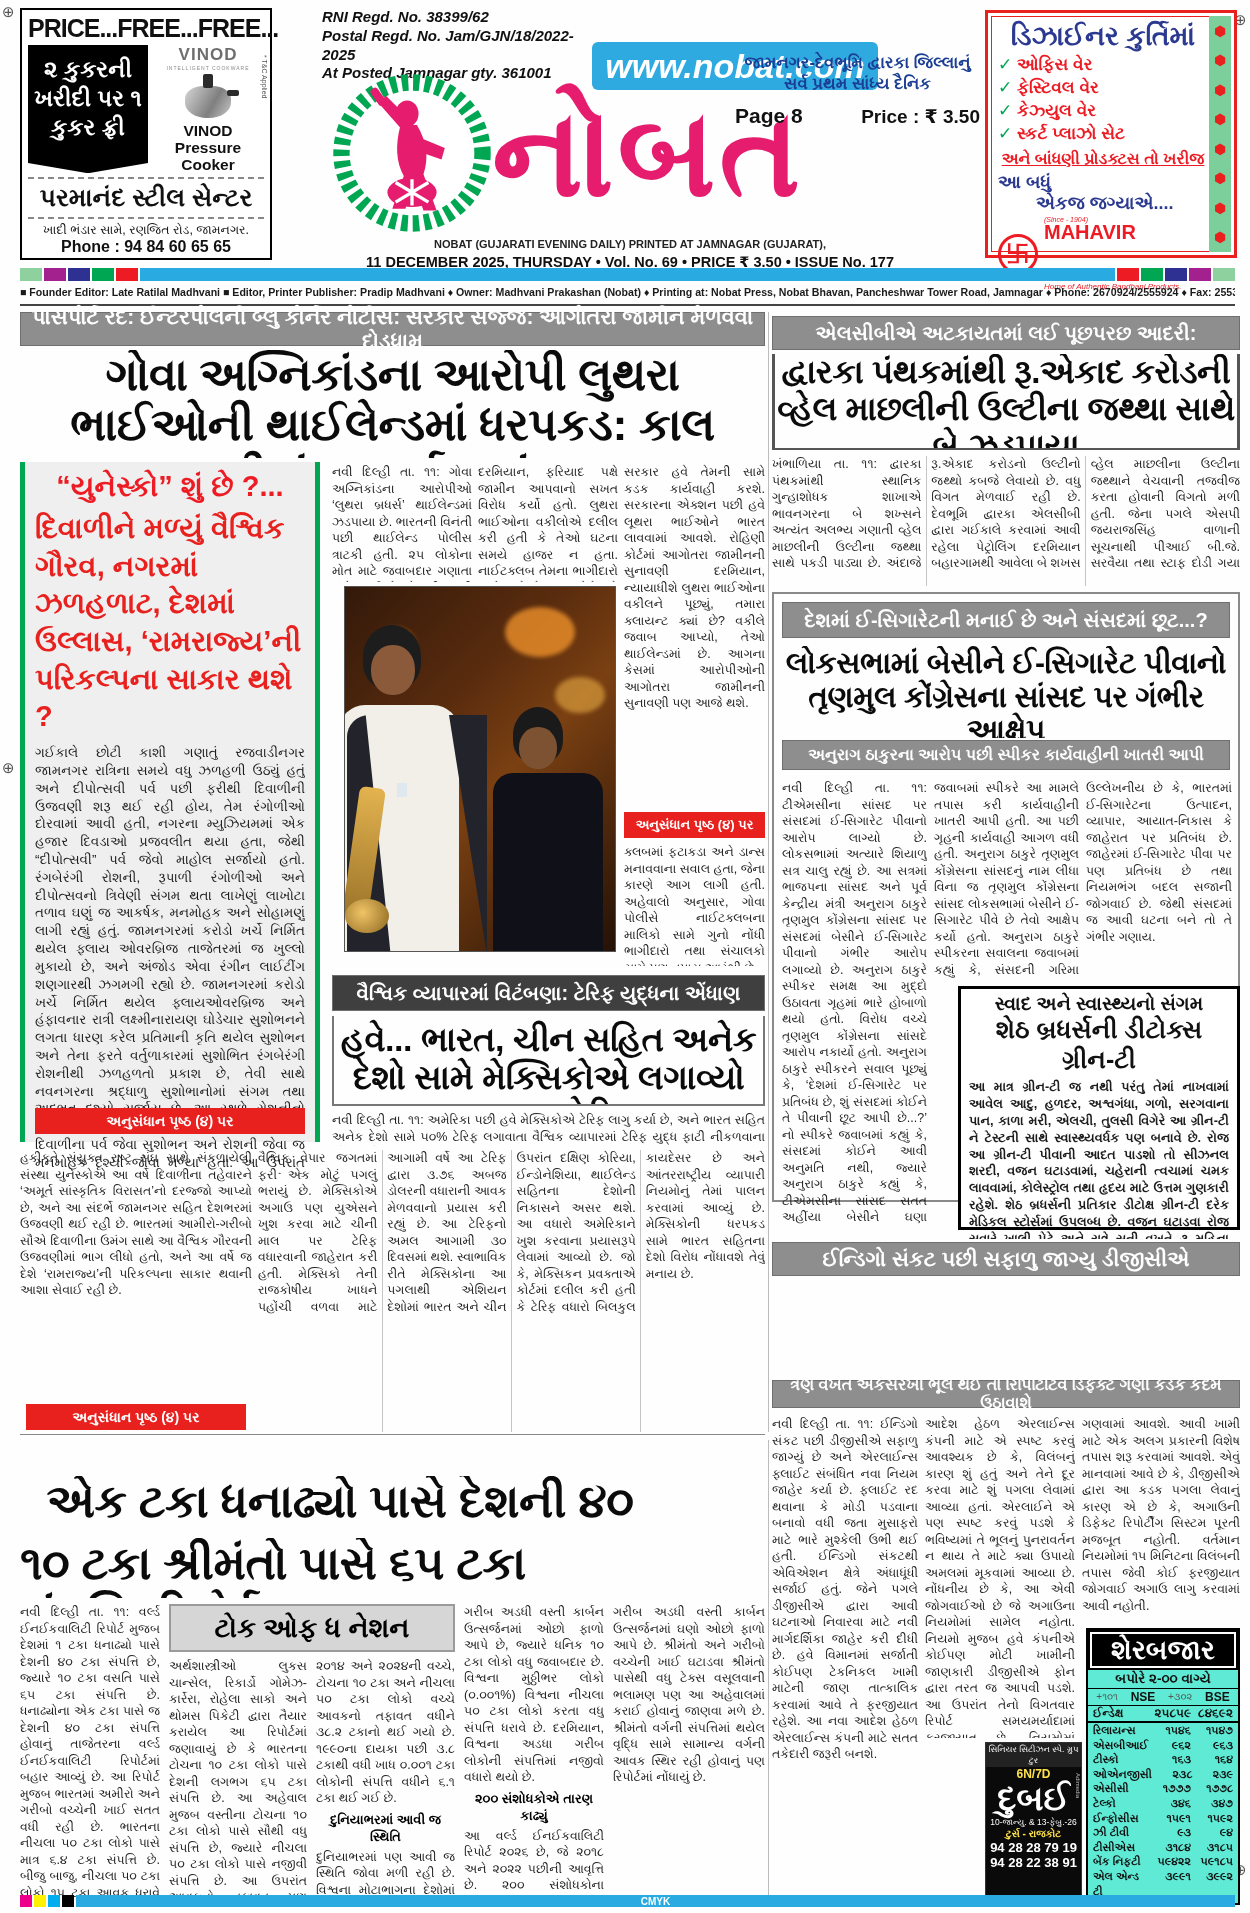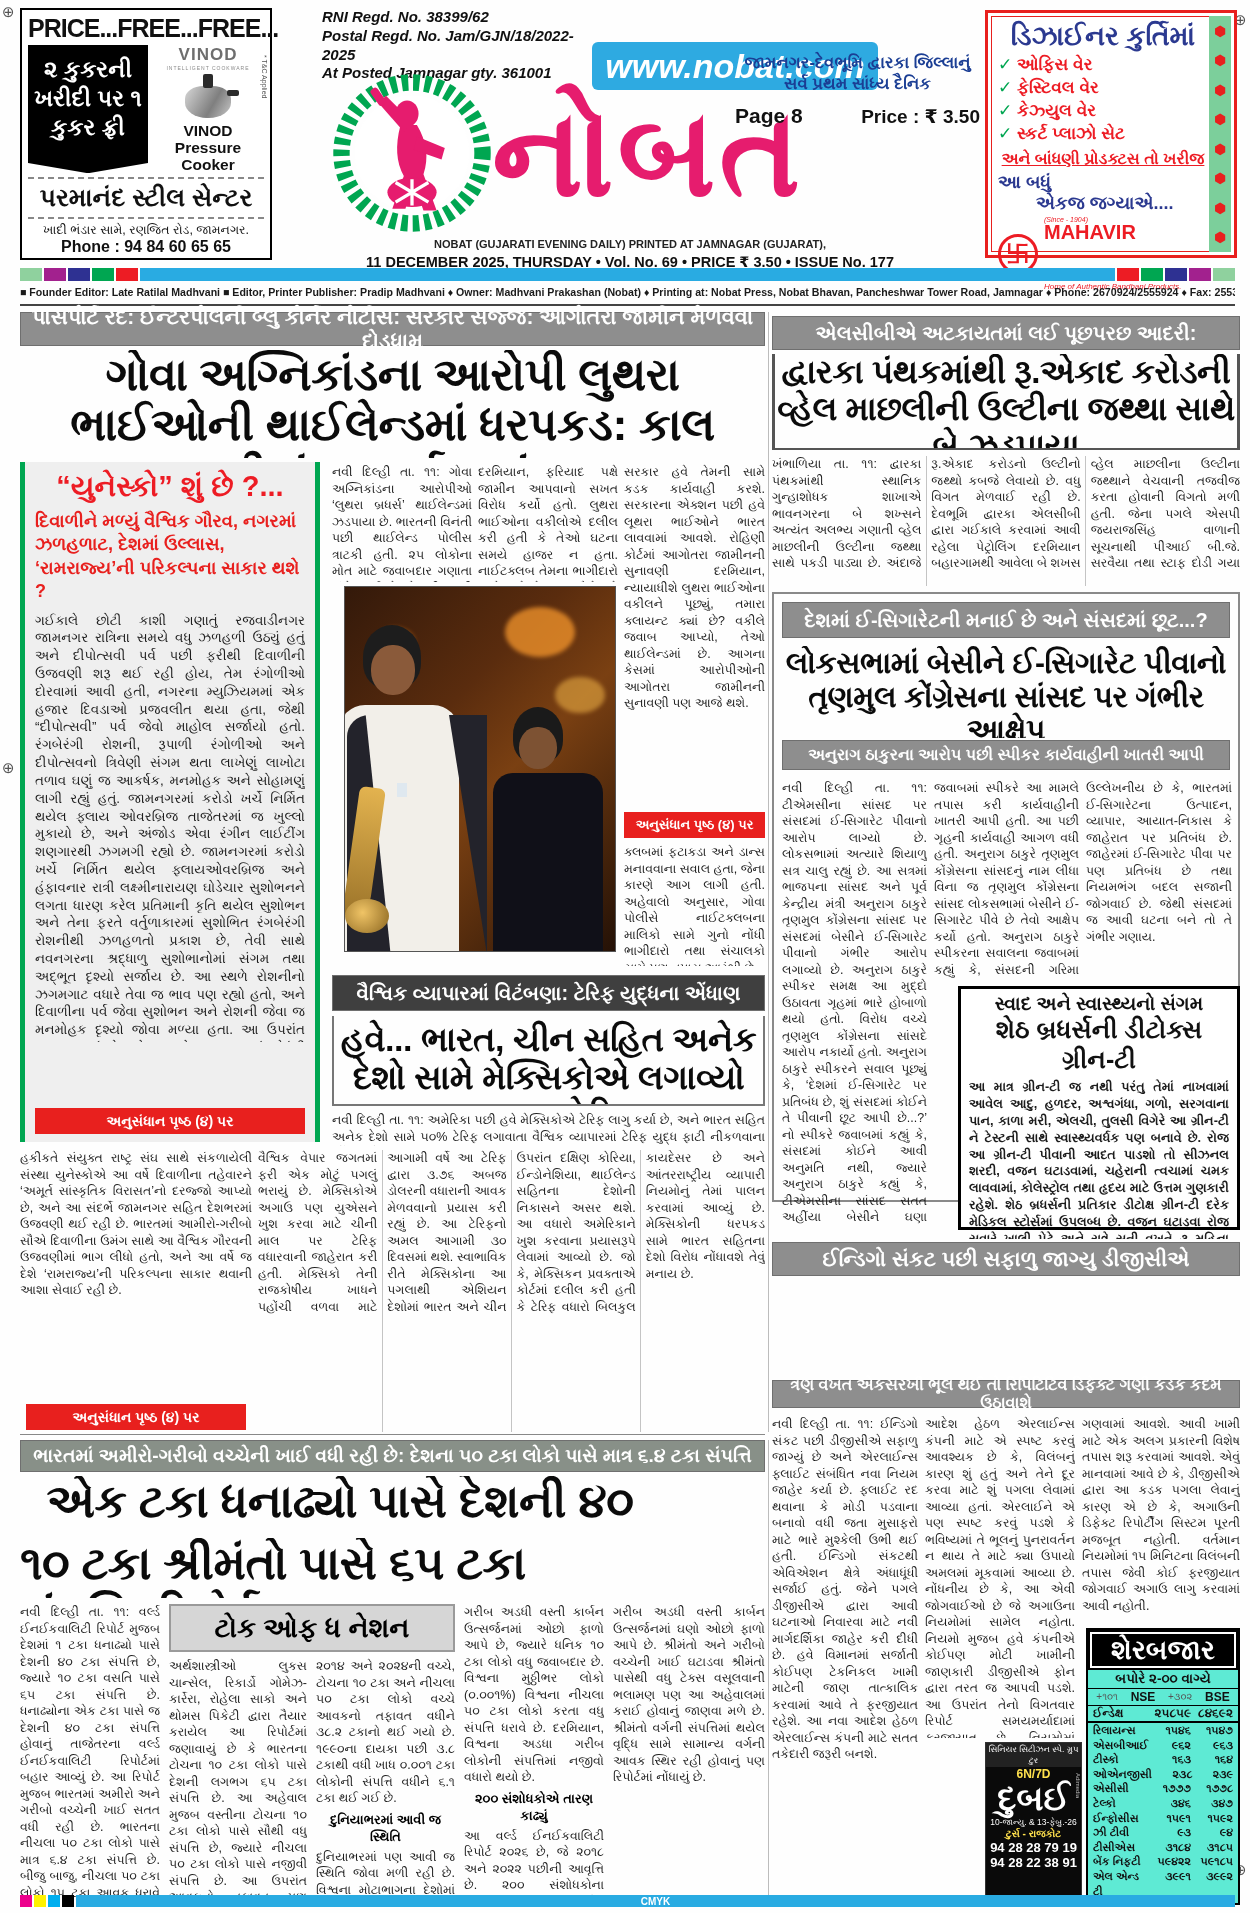--- a/index.html
+++ b/index.html
@@ -33,21 +33,21 @@
   
   .mahavir{border:3px solid #e8201e;outline:1px solid #e8201e;outline-offset:-7px;background:#fff;padding:8px 26px 6px 10px;}
   .mtitle{color:#2b3990;font-weight:900;font-size:27px;text-align:center;}
   .mitem{color:#ed1c24;font-weight:bold;font-size:17px;margin:2px 0;}
   .chk{color:#00a651;font-weight:900;}
   .mline{color:#ed1c24;font-weight:bold;font-size:16px;text-decoration:underline;text-align:center;margin-top:6px;}
   .mband{position:absolute;right:3px;top:3px;bottom:3px;width:22px;background:#7ccf9b;display:flex;flex-direction:column;justify-content:space-around;align-items:center;color:#e8201e;font-size:14px;}
   
   .ubox{background:#efefef;border-left:5px solid #00a651;border-right:5px solid #00a651;padding:8px 10px;}
   .utitle{color:#ed1c24;font-weight:900;font-size:29px;text-align:center;}
-  .usub{color:#e8201e;font-weight:800;font-size:18px;text-align:left;line-height:1.3;margin-top:6px;}
+  .usub{color:#e8201e;font-weight:800;font-size:29px;text-align:left;line-height:1.3;margin-top:6px;}
   
   .photo{background:linear-gradient(135deg,#33190a 0%,#5a2c0e 35%,#7a4012 55%,#241106 100%);overflow:hidden;}
   .glow{position:absolute;border-radius:50%;filter:blur(2px);}
   
   .stock{border:2px solid #000;background:#5eead4;font-size:11px;overflow:hidden;}
   .stitle{background:#000;color:#fff;font-weight:900;font-size:27px;text-align:center;border:2px solid #fff;outline:2px solid #000;margin:2px;line-height:1.2;}
   .stime{font-weight:bold;text-align:center;font-size:13.5px;border-bottom:1px solid #000;padding:1px 0;}
   .snsebse{display:flex;justify-content:space-around;font-size:10px;border-bottom:1px solid #000;padding:1px 2px;align-items:center;}
   .srow{display:flex;padding:0 5px;line-height:14.6px;font-weight:bold;}
   .srow span:first-child{flex:1;text-align:left;}
@@ -236,21 +236,20 @@
     <div class="jtxt" style="font-size:12.8px;font-weight:bold;margin-top:4px;height:160px;">આ માત્ર ગ્રીન-ટી જ નથી પરંતુ તેમાં નાખવામાં આવેલ આદુ, હળદર, અશ્વગંધા, ગળો, સરગવાના પાન, કાળા મરી, એલચી, તુલસી વિગેરે આ ગ્રીન-ટી ને ટેસ્ટની સાથે સ્વાસ્થ્યવર્ધક પણ બનાવે છે. રોજ આ ગ્રીન-ટી પીવાની આદત પાડશો તો સીઝનલ શરદી, વજન ઘટાડવામાં, ચહેરાની ત્વચામાં ચમક લાવવામાં, કોલેસ્ટ્રોલ તથા હૃદય માટે ઉત્તમ ગુણકારી રહેશે. શેઠ બ્રધર્સની પ્રતિકાર ડીટોક્ષ ગ્રીન-ટી દરેક મેડિકલ સ્ટોર્સમાં ઉપલબ્ધ છે. વજન ઘટાડવા રોજ સવારે ખાલી પેટે અને રાત્રે સુતી વખતે ૩ મહિના નિયમિત પીવી.</div>
   </div>
 
   <div class="abs kick" style="left:772px;top:1242px;width:468px;height:34px;font-size:21px;">ઈન્ડિગો સંકટ પછી સફાળુ જાગ્યુ ડીજીસીએ</div>
   <div class="abs kick" style="left:772px;top:1380px;width:468px;height:28px;font-size:16px;">ત્રણ વખત એકસરખી ભૂલ થઈ તો રિપિટિટિવ ડિફેક્ટ ગણી કડક કદમ ઉઠાવાશે</div>
   <div class="abs jtxt" style="left:772px;top:1416px;width:146px;height:486px;">નવી દિલ્હી તા. ૧૧: ઈન્ડિગો સંકટ પછી ડીજીસીએ સફાળુ જાગ્યું છે અને એરલાઈન્સ ફ્લાઈટ સંબંધિત નવા નિયમ જાહેર કર્યા છે. ફ્લાઈટ રદ થવાના કે મોડી પડવાના બનાવો વધી જતા મુસાફરો માટે ભારે મુશ્કેલી ઉભી થઈ હતી. ઈન્ડિગો સંકટથી એવિએશન ક્ષેત્રે અંધાધૂંધી સર્જાઈ હતું. જેને પગલે ડીજીસીએ દ્વારા આવી ઘટનાઓ નિવારવા માટે નવી માર્ગદર્શિકા જાહેર કરી દીધી છે. હવે વિમાનમાં સર્જાતી કોઈપણ ટેકનિકલ ખામી માટેની જાણ તાત્કાલિક કરવામાં આવે તે ફરજીયાત રહેશે. આ નવા આદેશ હેઠળ એરલાઈન્સ કંપની માટે સતત તકેદારી જરૂરી બનશે.</div>
   <div class="abs jtxt" style="left:925px;top:1416px;width:150px;height:322px;">આદેશ હેઠળ એરલાઈન્સ કંપની માટે એ સ્પષ્ટ કરવું આવશ્યક છે કે, વિલંબનું કારણ શું હતું અને તેને દૂર કરવા માટે શું પગલા લેવામાં આવ્યા હતાં. એરલાઈને એ પણ સ્પષ્ટ કરવું પડશે કે ભવિષ્યમાં તે ભૂલનું પુનરાવર્તન ન થાય તે માટે ક્યા ઉપાયો અમલમાં મૂકવામાં આવ્યા છે. નોંધનીય છે કે, આ એવી જોગવાઈઓ છે જે અગાઉના નિયમોમાં સામેલ નહોતા. નિયમો મુજબ હવે કંપનીએ કોઈપણ મોટી ખામીની જાણકારી ડીજીસીએ ફોન દ્વારા તરત જ આપવી પડશે. આ ઉપરાંત તેનો વિગતવાર રિપોર્ટ સમયમર્યાદામાં ફરજીયાત છે. નિયમોમાં સ્પષ્ટતા છે કે, કોઈ ભૂલ પુનરાવર્તિત થાય તો ‘પુનરાવર્તિત ખામી’ (રિપિટીટીવ ડિફેક્ટ) ગણાશે.</div>
   <div class="abs jtxt" style="left:1082px;top:1416px;width:158px;height:206px;">ગણવામાં આવશે. આવી ખામી માટે એક અલગ પ્રકારની વિશેષ તપાસ શરૂ કરવામાં આવશે. એવું માનવામાં આવે છે કે, ડીજીસીએ દ્વારા આ કડક પગલા લેવાનું કારણ એ છે કે, અગાઉની ડિફેક્ટ રિપોર્ટીંગ સિસ્ટમ પૂરતી મજબૂત નહોતી. વર્તમાન નિયમોમાં ૧૫ મિનિટના વિલંબની તપાસ જેવી કોઈ ફરજીયાત જોગવાઈ અગાઉ લાગુ કરવામાં આવી નહોતી.</div>
 
   <div class="abs rule-h" style="left:20px;top:1434px;width:745px;height:1px;background:#888;"></div>
-  <div class="abs kick" style="left:20px;top:1440px;width:745px;height:32px;font-size:19px;background:#889088;">ભારતમાં અમીરો-ગરીબો વચ્ચેની ખાઈ વધી રહી છે: દેશના ૫૦ ટકા લોકો પાસે માત્ર ૬.૪ ટકા સંપત્તિ</div>
   <div class="abs hl" style="left:20px;top:1476px;width:640px;height:60px;font-size:46px;">એક ટકા ધનાઢ્યો પાસે દેશની ૪૦ ટકા,</div>
   <div class="abs hl" style="left:20px;top:1538px;width:640px;height:60px;font-size:46px;text-align:left;">૧૦ ટકા શ્રીમંતો પાસે ૬૫ ટકા સંપત્તિ: રિપોર્ટ</div>
 
   <div class="abs tokbox" style="left:169px;top:1604px;width:286px;height:48px;">ટોક ઓફ ધ નેશન</div>
 
   <div class="abs jtxt" style="left:20px;top:1604px;width:140px;height:300px;">નવી દિલ્હી તા. ૧૧: વર્લ્ડ ઈનઈકવાલિટી રિપોર્ટ મુજબ દેશમાં ૧ ટકા ધનાઢ્યો પાસે દેશની ૪૦ ટકા સંપત્તિ છે, જ્યારે ૧૦ ટકા વસતિ પાસે ૬૫ ટકા સંપત્તિ છે. ધનાઢ્યોના એક ટકા પાસે જ દેશની ૪૦ ટકા સંપત્તિ હોવાનું તાજેતરના વર્લ્ડ ઈનઈકવાલિટી રિપોર્ટમાં બહાર આવ્યું છે. આ રિપોર્ટ મુજબ ભારતમાં અમીરો અને ગરીબો વચ્ચેની ખાઈ સતત વધી રહી છે. ભારતના નીચલા ૫૦ ટકા લોકો પાસે માત્ર ૬.૪ ટકા સંપત્તિ છે. બીજુ બાજુ, નીચલા ૫૦ ટકા લોકો ૧૫ ટકા આવક ધરાવે છે.</div>
   <div class="abs jtxt" style="left:169px;top:1658px;width:138px;height:246px;">અર્થશાસ્ત્રીઓ લુકસ ચાન્સેલ, રિકાર્ડો ગોમેઝ-કાર્રેરા, રોહેલા સાકો અને થોમસ પિકેટી દ્વારા તૈયાર કરાયેલ આ રિપોર્ટમાં જણાવાયું છે કે ભારતના ટોચના ૧૦ ટકા લોકો પાસે દેશની લગભગ ૬૫ ટકા સંપત્તિ છે. આ અહેવાલ મુજબ વસ્તીના ટોચના ૧૦ ટકા લોકો પાસે સૌથી વધુ સંપત્તિ છે, જ્યારે નીચલા ૫૦ ટકા લોકો પાસે નજીવી સંપત્તિ છે. આ ઉપરાંત આવકનો તફાવત પણ નોંધપાત્ર રીતે વધ્યો છે.</div>
   <div class="abs jtxt" style="left:316px;top:1658px;width:139px;height:246px;">
     <span>૨૦૧૪ અને ૨૦૨૪ની વચ્ચે, ટોચના ૧૦ ટકા અને નીચલા ૫૦ ટકા લોકો વચ્ચે આવકનો તફાવત વધીને ૩૮.૨ ટકાનો થઈ ગયો છે. ૧૯૯૦ના દાયકા પછી ૩.૮ ટકાથી વધી ખાધ ૦.૦૦૧ ટકા લોકોની સંપત્તિ વધીને ૬.૧ ટકા થઈ ગઈ છે.</span>
     <b class="subh">દુનિયાભરમાં આવી જ સ્થિતિ</b>

